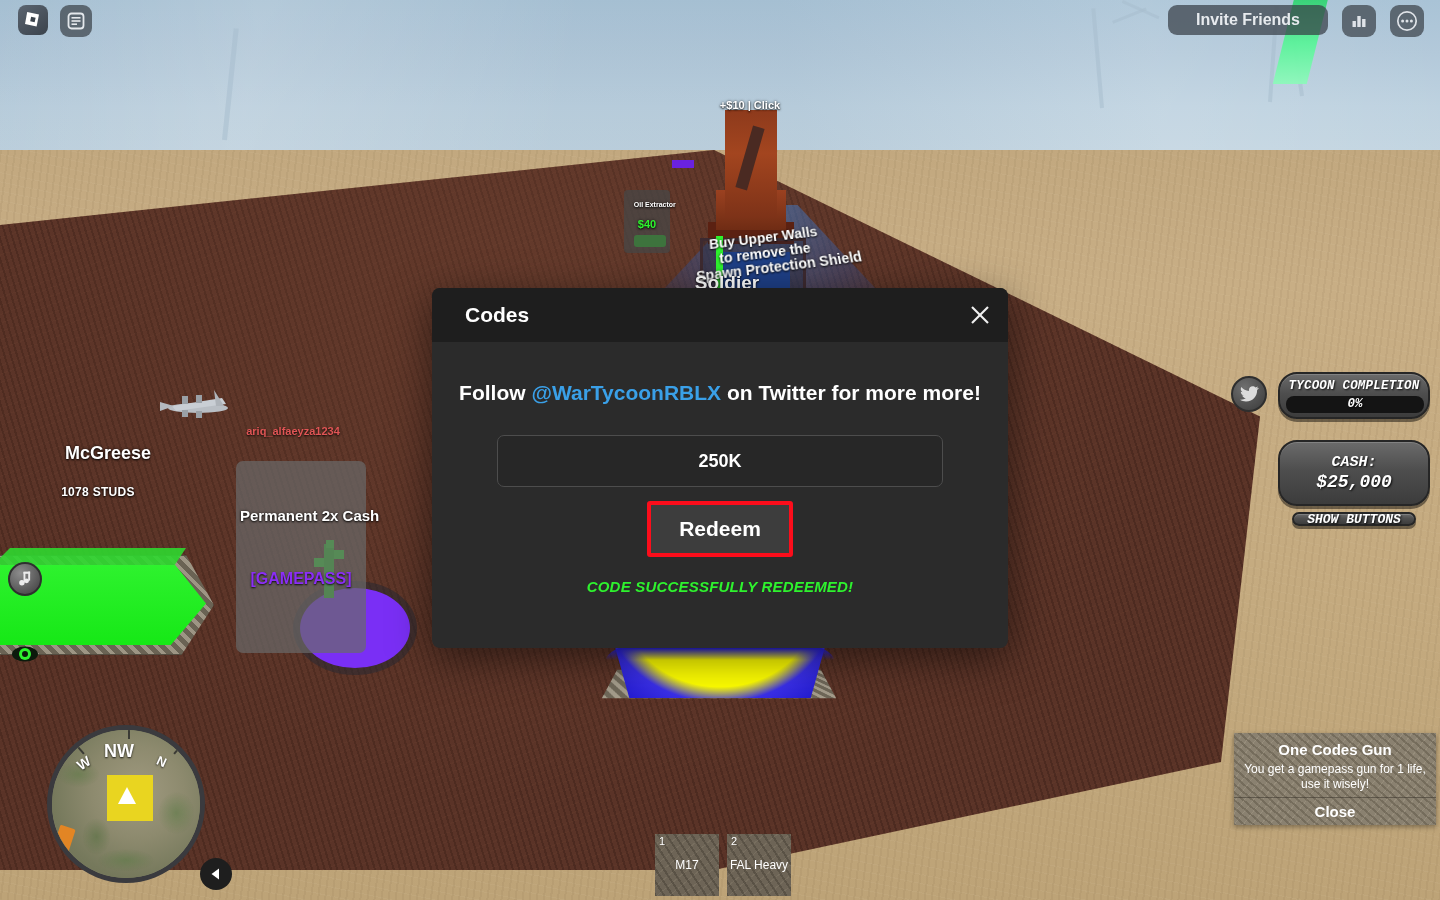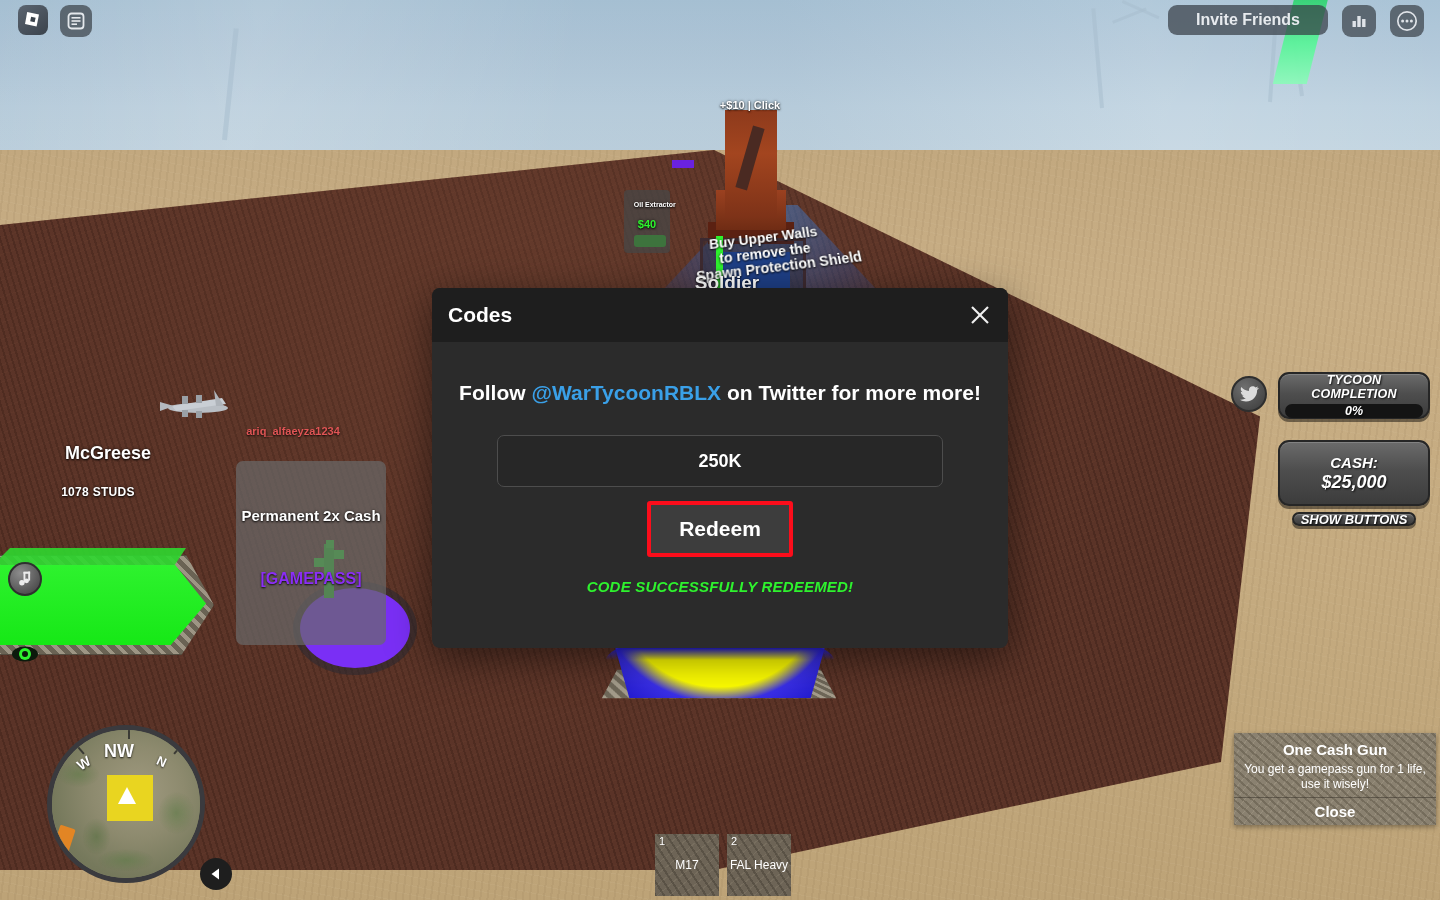--- a/index.html
+++ b/index.html
@@ -169,23 +169,23 @@
     left: 695px; top: 230px; width: 140px;
     font-size: 14px; font-weight: 700; line-height: 1.12;
     transform: rotate(-7deg) perspective(200px) rotateX(12deg);
   }
   .bb-soldier { left: 672px; top: 272px; width: 110px; font-size: 19px; font-weight: 800; }
   .bb-mcgreese { left: 40px; top: 422px; width: 116px; font-size: 18px; font-weight: 700; }
   .bb-mcgreese .sub { font-size: 12px; font-weight: 700; letter-spacing: .3px; display: block; }
   .bb-player { left: 234px; top: 425px; width: 118px; font-size: 11px; font-weight: 700; color: #e05555;
     text-shadow: 0 1px 2px rgba(0,0,0,.9); }
   .bb-gamepass {
-    left: 236px; top: 461px; width: 150px;
+    left: 236px; top: 461px; width: 130px;
     background: rgba(105,105,105,.70);
-    border-radius: 7px; padding: 6px 4px 16px;
+    border-radius: 7px; padding: 6px 4px 24px;
     line-height: 1.25;
   }
   .bb-gamepass .g1 { font-size: 15px; font-weight: 600; display: block; }
   .bb-gamepass .g2 { font-size: 16px; font-weight: 800; color: #8b2ef5; display: block; margin-top: 3px;
     text-shadow: 0 1px 2px rgba(0,0,0,.9); }
 
   
   .topbtn {
     position: absolute; top: 5px;
     background: rgba(60,66,74,.72);
@@ -268,27 +268,27 @@
     position: absolute; left: 1231px; top: 376px; width: 36px; height: 36px;
     border-radius: 50%;
     background: radial-gradient(circle at 36% 30%, #6f6f6f 0%, #515151 55%, #3b3b3b 100%);
     border: 2px solid #2e2e2e;
     display: flex; align-items: center; justify-content: center;
   }
   .hud-btn {
     position: absolute;
     background: linear-gradient(180deg, #6b6b6b 0%, #4e4e4e 45%, #3c3c3c 100%);
     border: 2px solid #262626;
-    border-radius: 11px;
+    border-radius: 19px;
     box-shadow: 0 3px 0 rgba(0,0,0,.45), inset 0 1px 0 rgba(255,255,255,.16);
     color: #fff;
     font-style: italic; font-weight: 800;
     text-align: center;
     text-shadow: 1px 1px 2px rgba(0,0,0,.85);
-    display: flex; flex-direction: column; align-items: center; justify-content: center;
+    display: flex; flex-direction: column; justify-content: center; font-family: Liberation Mono, monospace;
   }
   #tycoon-completion { left: 1278px; top: 372px; width: 152px; height: 47px; padding: 4px 6px; }
   #tycoon-completion .tc-label { font-size: 12.5px; letter-spacing: .2px; }
   #tycoon-bar {
     width: 138px; height: 17px; margin-top: 3px;
     background: #141414; border-radius: 8px;
     display: flex; align-items: center; justify-content: center;
     font-size: 12.5px; font-style: italic; font-weight: 800; color: #fff;
   }
   #cash-panel { left: 1278px; top: 440px; width: 152px; height: 66px; }
@@ -338,21 +338,21 @@
     background: #2b2b2b;
     border-radius: 8px;
     box-shadow: 0 10px 40px rgba(0,0,0,.5);
     overflow: hidden;
   }
   #modal-header {
     position: relative; height: 54px;
     background: #1e1e1e;
     display: flex; align-items: center;
   }
-  #modal-title { margin-left: 16px; color: #fff; font-size: 21px; font-weight: 700; }
+  #modal-title { margin-left: 33px; color: #fff; font-size: 21px; font-weight: 700; }
   #modal-close {
     position: absolute; right: 12px; top: 11px; width: 32px; height: 32px;
     display: flex; align-items: center; justify-content: center;
     color: #f0f0f0;
   }
   #modal-body { padding: 0; text-align: center; }
   #follow-line {
     margin-top: 39px;
     font-size: 21px; font-weight: 700; color: #ffffff;
   }
@@ -547,21 +547,21 @@
   </div>
 
   <div class="hud-btn" id="cash-panel">
     <div class="c1">CASH:</div>
     <div class="c2">$25,000</div>
   </div>
 
   <div class="hud-btn" id="show-buttons">SHOW BUTTONS</div>
 
   <div id="notification">
-    <div id="notif-title">One Cash Gun</div>
+    <div id="notif-title">One Codes Gun</div>
     <div id="notif-body">You get a gamepass gun for 1 life, use it wisely!</div>
     <div id="notif-close">Close</div>
   </div>
 
   <div id="hotbar">
     <div class="slot">
       <span class="num">1</span>
       <span class="nm">M17</span>
     </div>
     <div class="slot">

